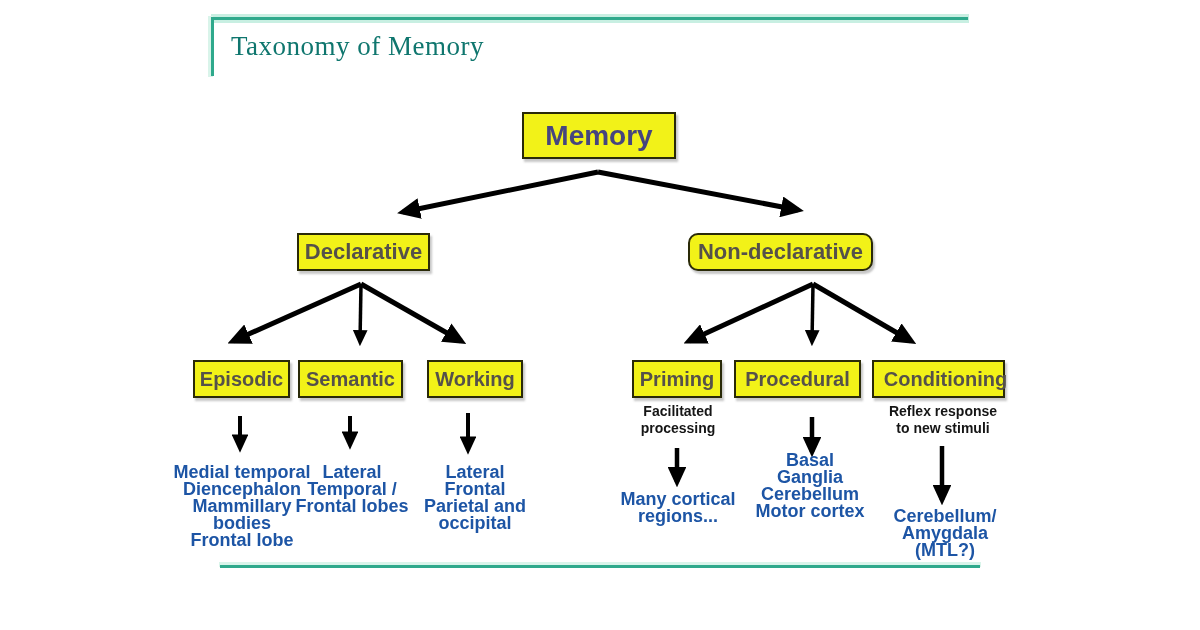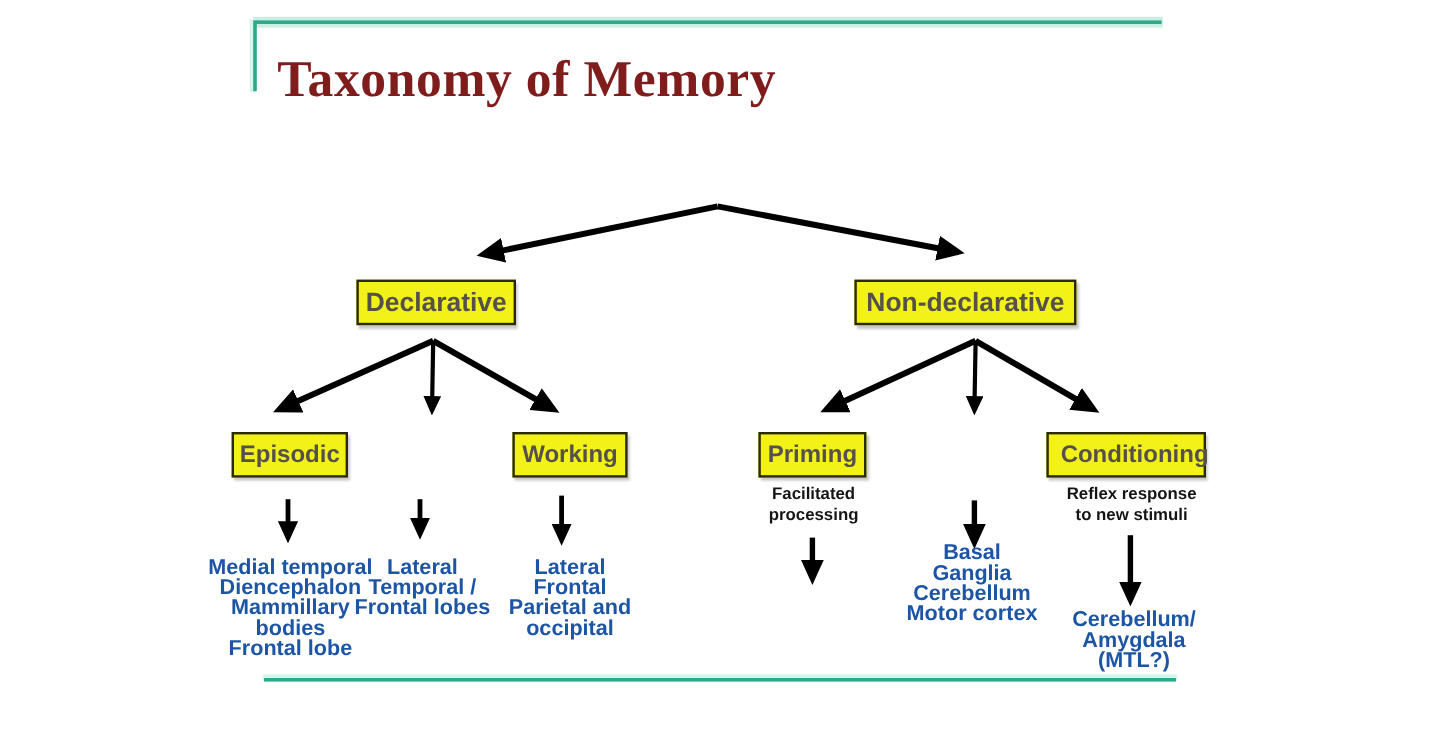--- a/index.html
+++ b/index.html
@@ -7,22 +7,22 @@
     position:relative;
     width:1200px;height:630px;
     background:#ffffff;
     overflow:hidden;
     font-family:"Liberation Sans", sans-serif;
   }
   
   .title{
     position:absolute;left:231px;top:13px;
     font-family:"Liberation Serif", serif;
-    font-size:43px;font-weight:700;
-    color:#7f1d1d;letter-spacing:0.5px;
+    font-size:27px;font-weight:400;
+    color:#0f766e;letter-spacing:0.5px;
     white-space:nowrap;
   }
   .accent-top{
     position:absolute;left:212px;top:17px;width:756px;height:3px;
     background:#2fa98c;box-shadow:0 -2px 0 1px #c8efe2,0 2px 0 1px #c8efe2;
   }
   .accent-left{
     position:absolute;left:211px;top:17px;width:3px;height:59px;
     background:#2fa98c;box-shadow:-2px 0 0 1px #d9f4ea;
   }
@@ -42,21 +42,21 @@
     color:#55514a;
     white-space:nowrap;
   }
   .node.root{
     left:522px;top:112px;width:154px;height:47px;
     font-size:28px;color:#46457f;border-width:2px;
   }
   .node.l1{top:233px;height:38px;font-size:22px;}
   .node.l2{top:360px;height:38px;font-size:20px;}
   #box-declarative{left:297px;width:133px;text-align:center;}
-  #box-nondeclarative{left:712px;width:185px;}
+  #box-nondeclarative{left:688px;width:185px;border-radius:10px;}
   #box-episodic{left:193px;width:97px;}
   #box-semantic{left:298px;width:105px;}
   #box-working{left:427px;width:96px;}
   #box-priming{left:632px;width:90px;}
   #box-procedural{left:734px;width:127px;}
   #box-conditioning{left:872px;width:133px;padding-left:14px;}
   
   .note{
     position:absolute;
     transform:translateX(-50%);
@@ -107,36 +107,45 @@
     <path d="M813,284 L812,342" stroke="#000" stroke-width="3.5" fill="none" marker-end="url(#ah)"></path>
     <path d="M813,284 L911,341" stroke="#000" stroke-width="5" fill="none" marker-end="url(#ah)"></path>
     <path d="M240,416 L240,448" stroke="#000" stroke-width="4" fill="none" marker-end="url(#ah)"></path>
     <path d="M350,416 L350,445" stroke="#000" stroke-width="4" fill="none" marker-end="url(#ah)"></path>
     <path d="M468,413 L468,450" stroke="#000" stroke-width="4" fill="none" marker-end="url(#ah)"></path>
     <path d="M677,448 L677,482" stroke="#000" stroke-width="4.5" fill="none" marker-end="url(#ah)"></path>
     <path d="M812,417 L812,452" stroke="#000" stroke-width="4.5" fill="none" marker-end="url(#ah)"></path>
     <path d="M942,446 L942,500" stroke="#000" stroke-width="4.5" fill="none" marker-end="url(#ah)"></path>
   </svg>
 
+  <div class="node root" id="box-memory">
+    <span>Memory</span>
+  </div>
 
   <div class="node l1" id="box-declarative">
     <span>Declarative</span>
   </div>
   <div class="node l1" id="box-nondeclarative">
     <span>Non-declarative</span>
   </div>
 
   <div class="node l2" id="box-episodic">
     <span>Episodic</span>
   </div>
+  <div class="node l2" id="box-semantic">
+    <span>Semantic</span>
+  </div>
   <div class="node l2" id="box-working">
     <span>Working</span>
   </div>
   <div class="node l2" id="box-priming">
     <span>Priming</span>
+  </div>
+  <div class="node l2" id="box-procedural">
+    <span>Procedural</span>
   </div>
   <div class="node l2" id="box-conditioning">
     <span>Conditioning</span>
   </div>
 
   <div class="note" id="note-priming">Facilitated
 processing</div>
   <div class="note" id="note-conditioning">Reflex response
 to new stimuli</div>
 
@@ -145,20 +154,22 @@
 Mammillary
 bodies
 Frontal lobe</div>
   <div class="regions" id="regions-semantic">Lateral
 Temporal /
 Frontal lobes</div>
   <div class="regions" id="regions-working">Lateral
 Frontal
 Parietal and
 occipital</div>
+  <div class="regions" id="regions-priming">Many cortical
+regions...</div>
   <div class="regions" id="regions-procedural">Basal
 Ganglia
 Cerebellum
 Motor cortex</div>
   <div class="regions" id="regions-conditioning">Cerebellum/
 Amygdala
 (MTL?)</div>
 
   <div class="accent-bottom"></div>
 

